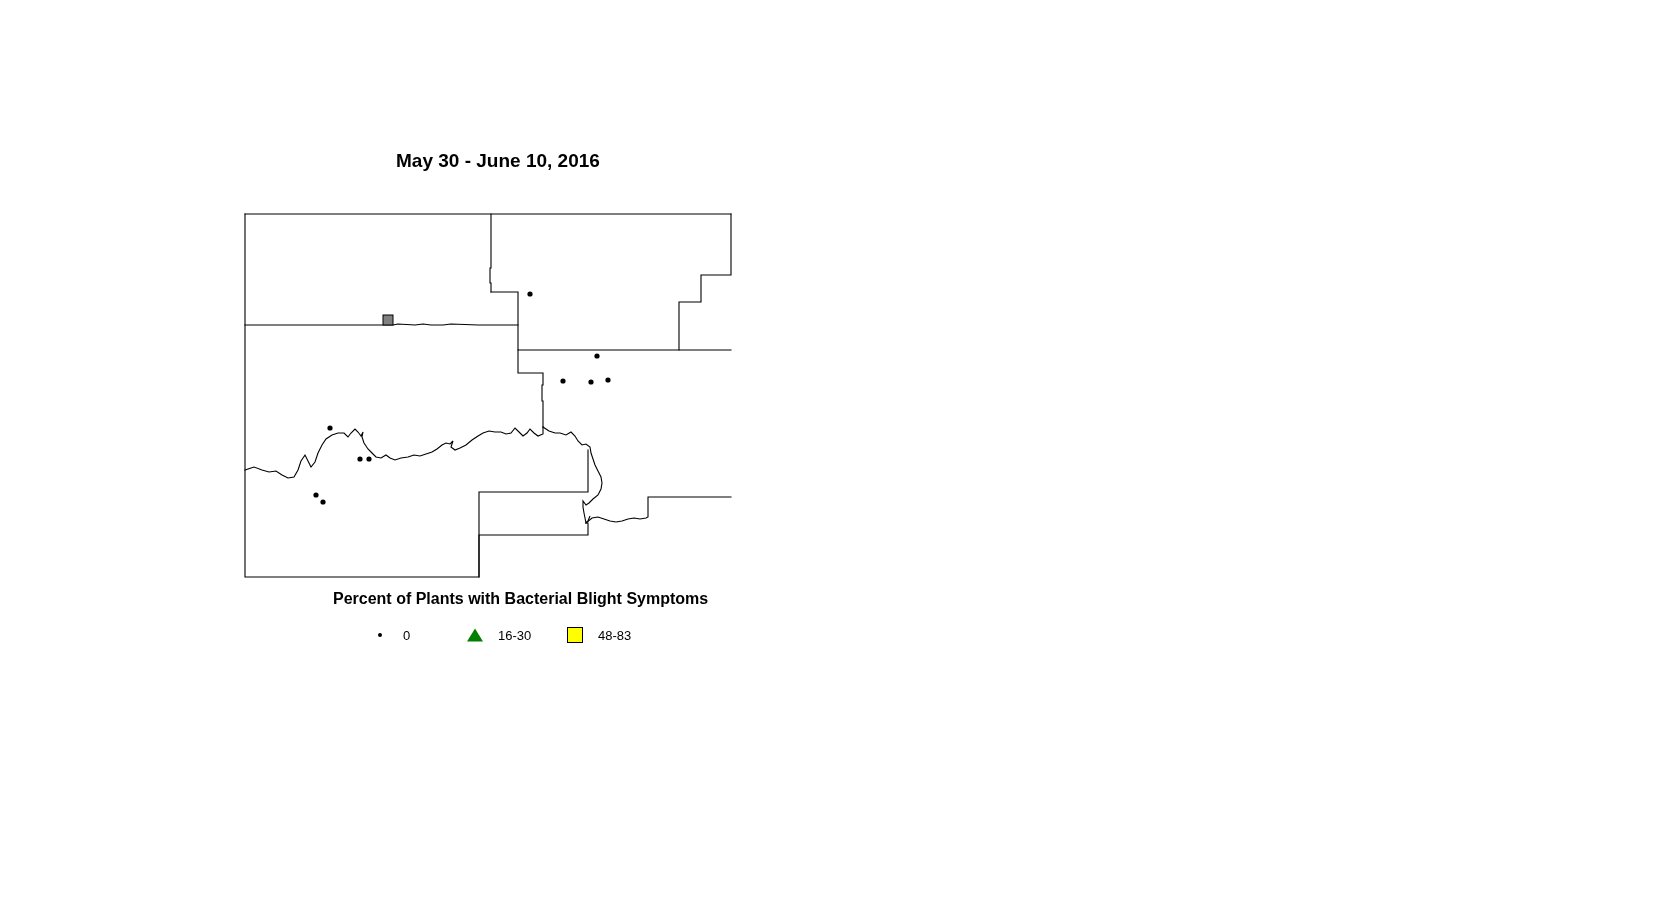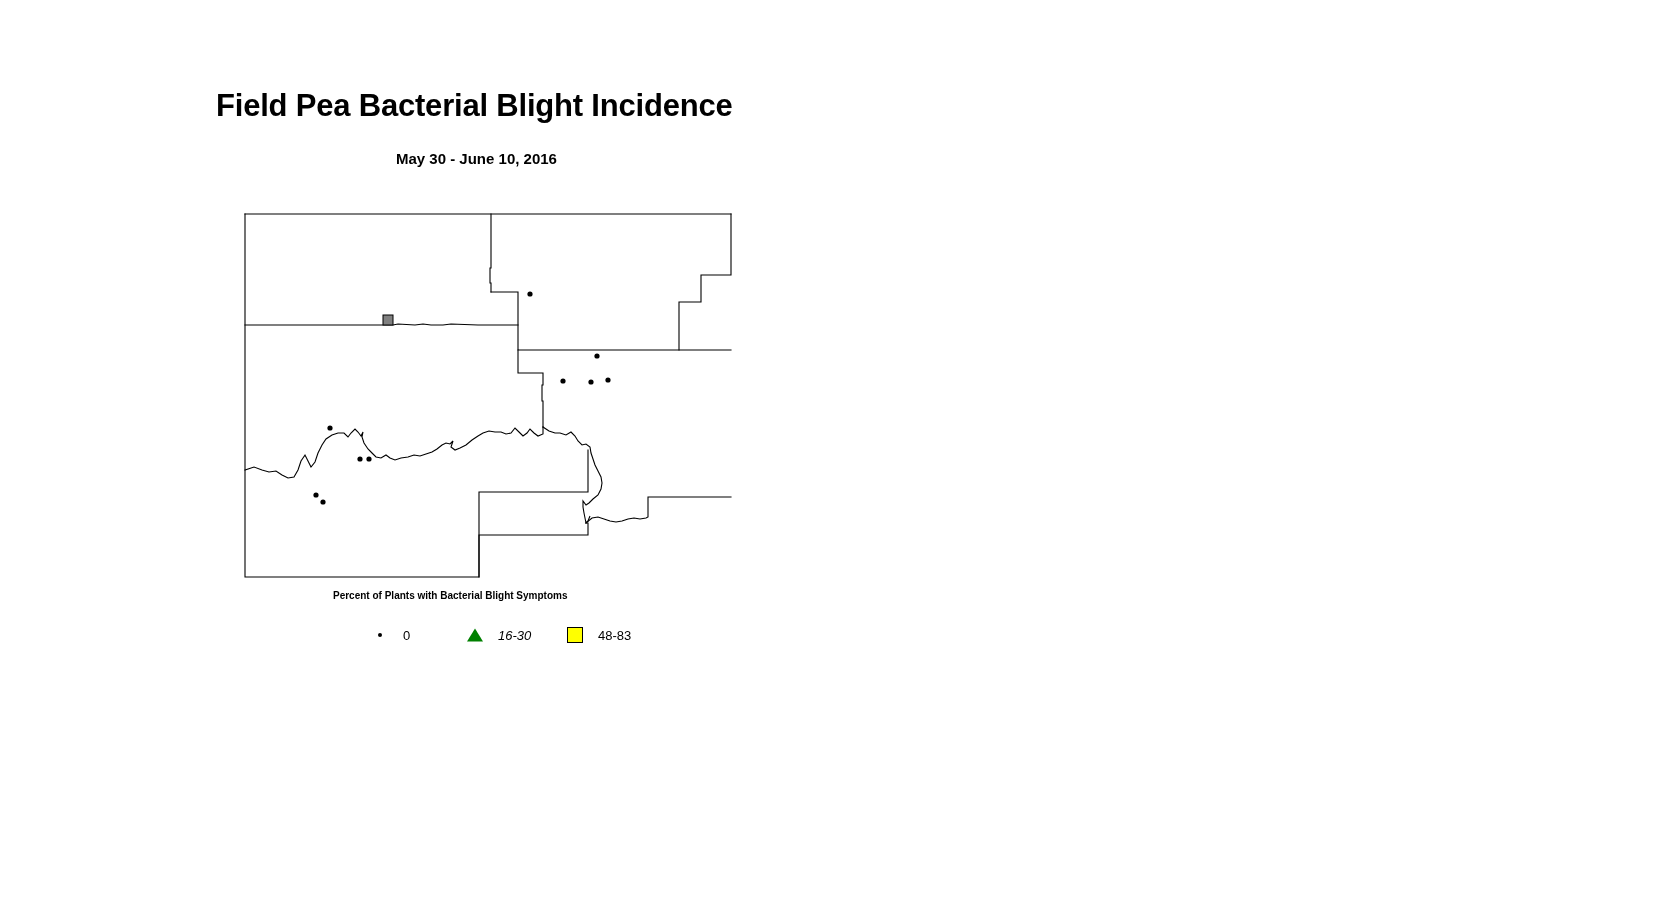--- a/index.html
+++ b/index.html
@@ -31,21 +31,21 @@
     font-size: 31px;
     font-weight: bold;
     color: #000000;
     letter-spacing: -0.2px;
     white-space: nowrap;
   }
   #subtitle {
     position: absolute;
     left: 396px;
     top: 150px;
-    font-size: 15px;
+    font-size: 19px;
     font-weight: bold;
     color: #000000;
     white-space: nowrap;
   }
 
   
   #map-wrap {
     position: absolute;
     left: 238px;
     top: 205px;
@@ -62,21 +62,21 @@
   #legend {
     position: absolute;
     left: 333px;
     top: 590px;
     width: 420px;
   }
   #legend-title {
     position: absolute;
     left: 0;
     top: 0;
-    font-size: 10px;
+    font-size: 16px;
     font-weight: bold;
     color: #000000;
     white-space: nowrap;
   }
   .legend-grid {
     position: absolute;
     left: 36px;
     top: 28px;
     width: 380px;
   }
@@ -84,21 +84,21 @@
     position: relative;
     height: 34px;
   }
   .legend-item {
     position: absolute;
     display: flex;
     align-items: center;
     height: 34px;
   }
   .legend-item.col0 { left: 0px; }
-  .legend-item.col1 { left: 95px; font-style: italic; }
+  .legend-item.col1 { left: 95px; }
   .legend-item.col2 { left: 195px; justify-content: space-between; }
 
   .sym {
     width: 22px;
     height: 22px;
     position: relative;
     flex: 0 0 22px;
   }
   .sym-inner {
     position: absolute;
@@ -145,21 +145,20 @@
     border-left: 11px solid transparent;
     border-right: 11px solid transparent;
     border-bottom: 18px solid #ff0000;
   }
 </style>
 </head>
 <body>
 
 <div id="figure">
 
-  <div id="title">Field Pea Bacterial Blight Incidence</div>
   <div id="subtitle">May 30 - June 10, 2016</div>
 
   <div id="map-wrap">
     <svg id="map-svg" viewBox="0 0 500 385" xmlns="http://www.w3.org/2000/svg">
       <g fill="none" stroke="#000000" stroke-width="1.1" stroke-linejoin="miter" stroke-linecap="square">
 
         <path d="M 7 9 L 7 120 L 7 372 L 241 372 L 241 287 L 350 287 L 350 245
                  L 350 245"></path>
 
         <path d="M 7 9 L 253 9 L 253 9 L 493 9"></path>

